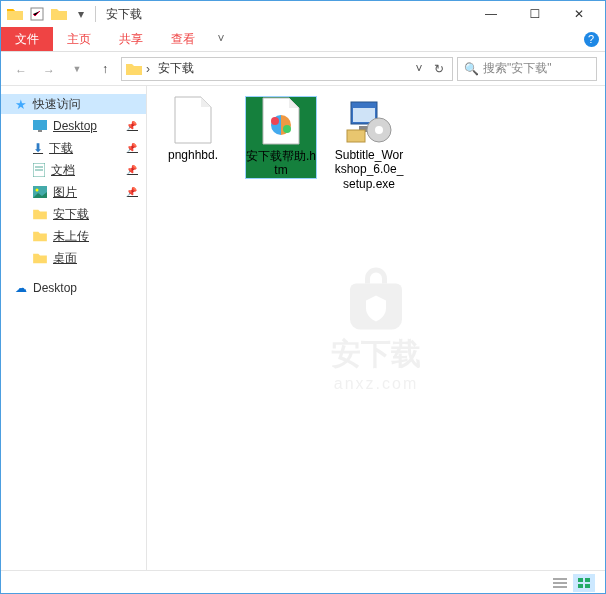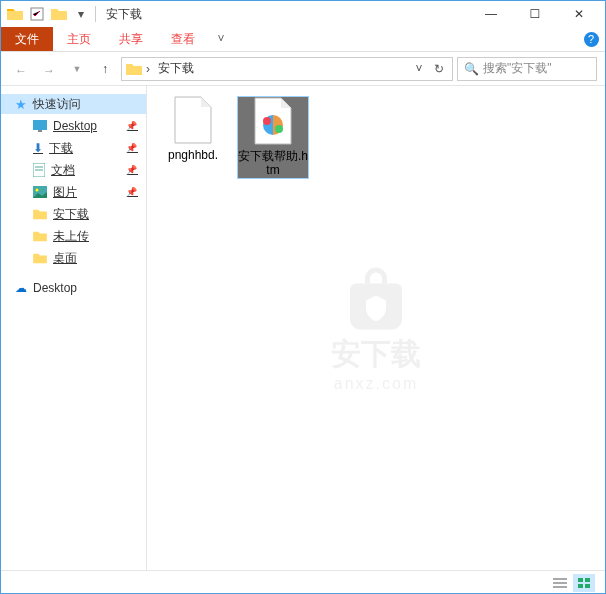--- a/index.html
+++ b/index.html
@@ -11,21 +11,21 @@
 .qat-ico { width: 20px; height: 20px; display: flex; align-items: center; justify-content: center; }
 .folder-ico { width: 16px; height: 14px; }
 .title-sep { width: 1px; height: 16px; background: #ccc; margin: 0 4px; }
 .title-text { margin-left: 6px; color: #333; }
 .win-controls { margin-left: auto; display: flex; }
 .win-btn { width: 44px; height: 26px; display: flex; align-items: center; justify-content: center; color: #333; }
 
 
 .ribbon { height: 25px; background: #fff; border-bottom: 1px solid #e0e0e0; display: flex; align-items: stretch; }
 .ribbon-tab { padding: 0 14px; display: flex; align-items: center; color: #ef4444; }
-.ribbon-tab.file { background: #c2410c; color: #fff; }
+.ribbon-tab.file { background: #ef4444; color: #fff; }
 .ribbon-help { margin-left: auto; width: 28px; display: flex; align-items: center; justify-content: center; }
 .help-circle { width: 15px; height: 15px; border-radius: 50%; background: #1e88e5; color: #fff; font-size: 11px; display: flex; align-items: center; justify-content: center; }
 .ribbon-expand { width: 24px; display: flex; align-items: center; justify-content: center; color: #666; }
 
 
 .navbar { height: 34px; display: flex; align-items: center; padding: 4px 8px; gap: 4px; border-bottom: 1px solid #e5e5e5; }
 .nav-arrow { width: 24px; height: 24px; display: flex; align-items: center; justify-content: center; color: #999; }
 .nav-arrow.active { color: #333; }
 .breadcrumb { flex: 1; height: 24px; border: 1px solid #ccc; display: flex; align-items: center; padding: 0 4px; background: #fff; }
 .bc-text { margin-left: 4px; color: #333; }
@@ -42,23 +42,23 @@
 .sidebar { width: 146px; background: #fff; border-right: 1px solid #e5e5e5; padding-top: 8px; overflow: hidden; }
 .side-item { height: 20px; display: flex; align-items: center; padding-left: 14px; gap: 6px; color: #333; margin-bottom: 2px; }
 .side-item.sub { padding-left: 32px; text-decoration: underline; }
 .side-item.quick { background: #cce8ff; }
 .side-spacer { height: 8px; }
 .star-ico { color: #40a9ff; font-size: 13px; }
 .folder-small { width: 14px; height: 12px; }
 .pin { color: #888; font-size: 9px; margin-left: auto; margin-right: 8px; }
 
 
-.content { flex: 1; position: relative; padding: 10px; display: flex; gap: 8px; align-items: flex-start; }
+.content { flex: 1; position: relative; padding: 10px; display: flex; gap: 16px; align-items: flex-start; }
 .file-item { width: 72px; display: flex; flex-direction: column; align-items: center; gap: 4px; }
-.file-item.sel { background: #737373; border: 1px solid #99d1ff; }
+.file-item.sel { background: #15803d; border: 1px solid #99d1ff; }
 .file-icon { width: 48px; height: 48px; display: flex; align-items: center; justify-content: center; }
 .file-label { text-align: center; word-break: break-all; line-height: 1.2; max-width: 70px; }
 
 .watermark { position: absolute; left: 50%; top: 50%; transform: translate(-50%, -50%); opacity: 0.12; pointer-events: none; text-align: center; }
 .wm-icon { width: 70px; height: 70px; margin: 0 auto; }
 .wm-text { font-size: 30px; color: #888; font-weight: bold; }
 .wm-sub { font-size: 16px; color: #888; letter-spacing: 2px; }
 
 
 .statusbar { height: 24px; border-top: 1px solid #e5e5e5; display: flex; align-items: center; padding: 0 10px; background: #fff; }
@@ -224,20 +224,33 @@
             <path fill="#eee" d="M28 1l10 10H28z"></path>
             <circle cx="20" cy="28" r="10" fill="none"></circle>
             <path d="M20 18a10 10 0 0 1 0 20" fill="#e94"></path>
             <path d="M20 18a10 10 0 0 0 0 20" fill="#4ae"></path>
             <circle cx="14" cy="24" r="4" fill="#e45"></circle>
             <circle cx="26" cy="32" r="4" fill="#4c6"></circle>
           </svg>
       </div>
       <div class="file-label">安下载帮助.htm</div>
     </div>
+    <div class="file-item">
+      <div class="file-icon">
+        <svg width="48" height="48" viewBox="0 0 48 48">
+            <rect x="6" y="6" width="26" height="22" fill="#3a74c4" stroke="#25528c"></rect>
+            <rect x="8" y="12" width="22" height="14" fill="#cfe3f7"></rect>
+            <rect x="14" y="30" width="10" height="6" fill="#888"></rect>
+            <circle cx="34" cy="34" r="12" fill="#d4d4d4" stroke="#999"></circle>
+            <circle cx="34" cy="34" r="4" fill="#fff"></circle>
+            <rect x="2" y="34" width="18" height="12" fill="#e8c66f" stroke="#b89440"></rect>
+          </svg>
+      </div>
+      <div class="file-label">Subtitle_Workshop_6.0e_setup.exe</div>
+    </div>
 
     <div class="watermark">
       <svg class="wm-icon" viewBox="0 0 70 70">
           <path fill="#888" d="M15 20h40a6 6 0 0 1 6 6v30a10 10 0 0 1-10 10H19a10 10 0 0 1-10-10V26a6 6 0 0 1 6-6z"></path>
           <path fill="#888" d="M24 20v-5a11 11 0 0 1 22 0v5h-5v-5a6 6 0 0 0-12 0v5z"></path>
           <path fill="#fff" d="M35 32l10 5v8c0 6-5 11-10 13-5-2-10-7-10-13v-8z"></path>
         </svg>
       <div class="wm-text">安下载</div>
       <div class="wm-sub">anxz.com</div>
     </div>

